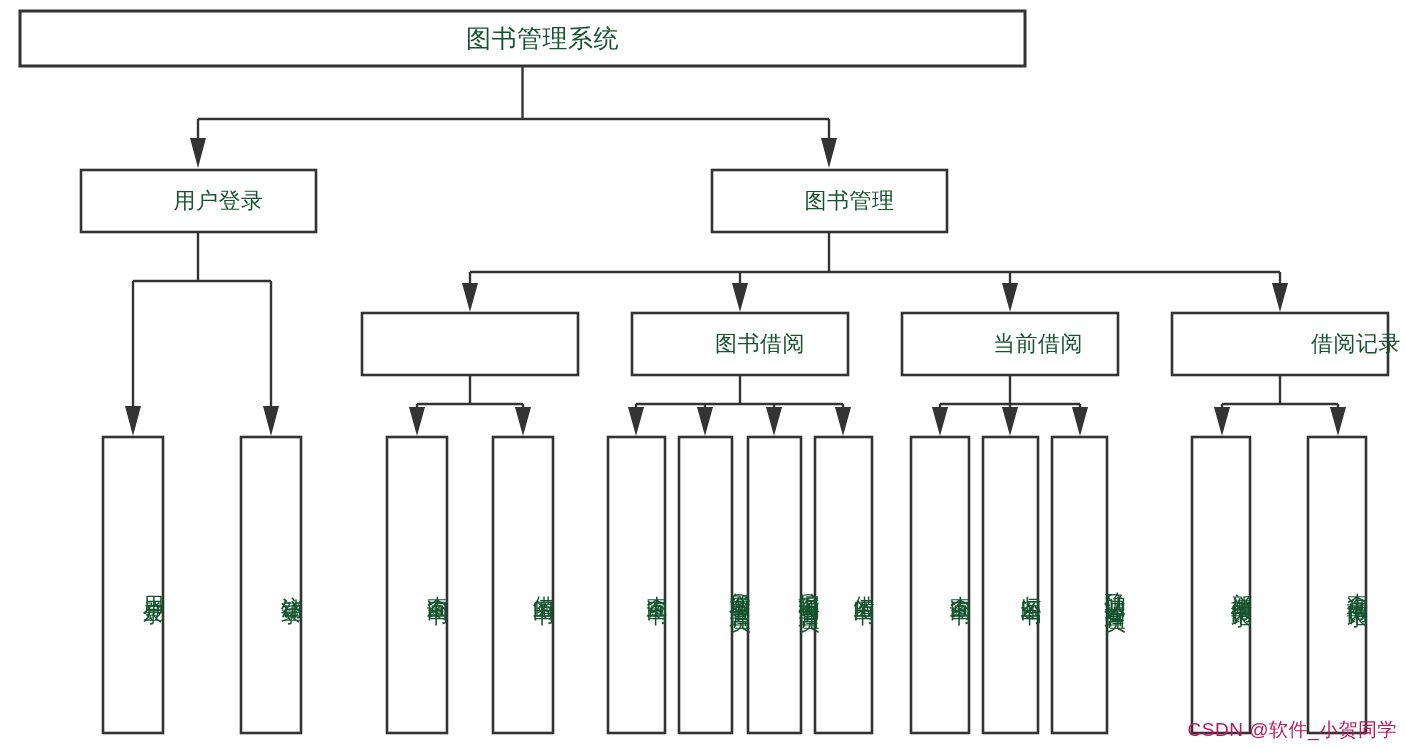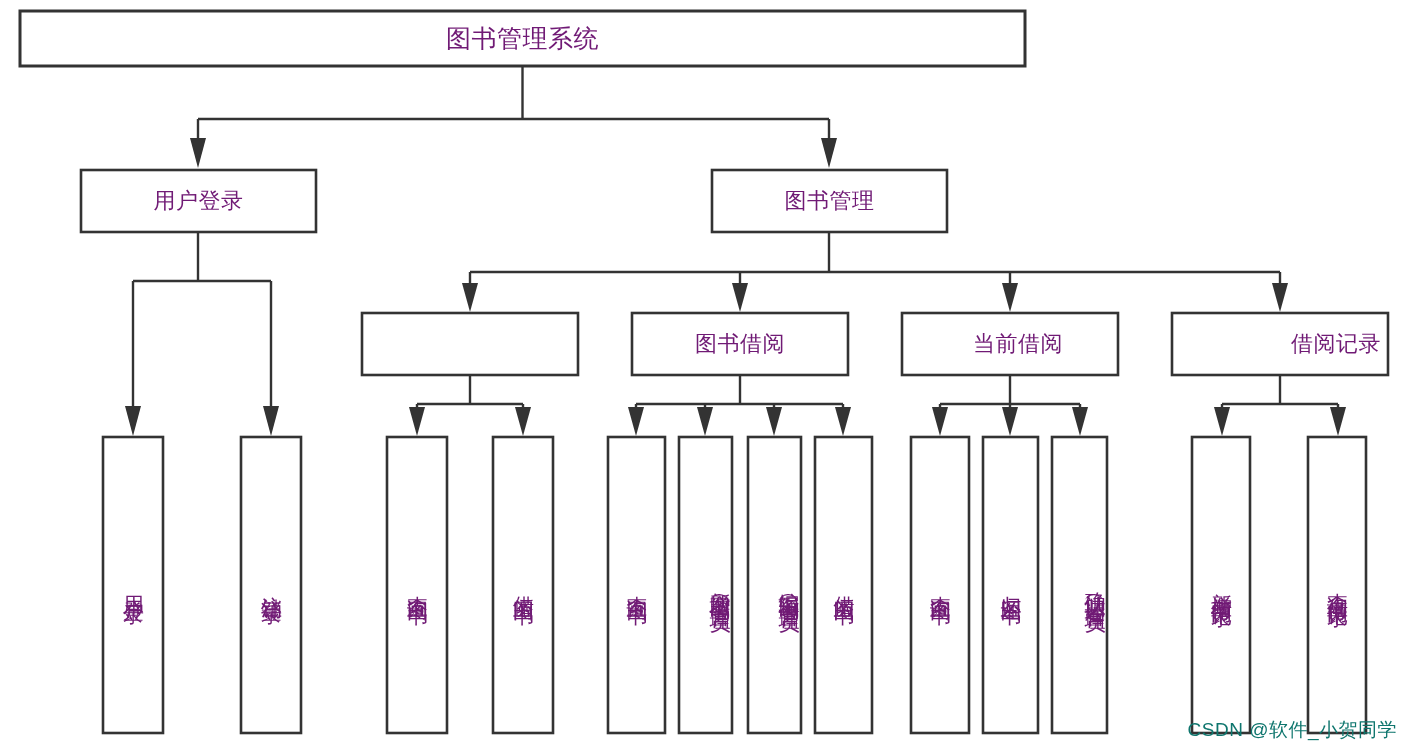--- a/index.html
+++ b/index.html
@@ -40,40 +40,41 @@
   }
   .arrow-head {
     fill: #333333;
     stroke: none;
   }
   .node-label {
     position: absolute;
     display: flex;
     align-items: center;
     justify-content: center;
-    color: #701a75;
+    color: #14532d;
     font-family: "Liberation Sans", "DejaVu Sans", sans-serif;
     font-size: 22px;
     line-height: 1.18;
     letter-spacing: 0.5px;
     text-align: center;
     pointer-events: none;
     white-space: nowrap;
+    margin-left: 20px;
   }
   .node-label.vertical {
     writing-mode: vertical-rl;
     text-orientation: upright;
     letter-spacing: 3px;
     font-size: 21px;
   }
   .watermark {
     position: absolute;
     right: 8px;
     bottom: 4px;
-    color: #0f766e;
+    color: #be185d;
     font-size: 19px;
     font-family: "Liberation Sans", "DejaVu Sans", sans-serif;
     letter-spacing: 0.5px;
     white-space: nowrap;
     user-select: none;
   }
 </style>
 </head>
 <body>
 

